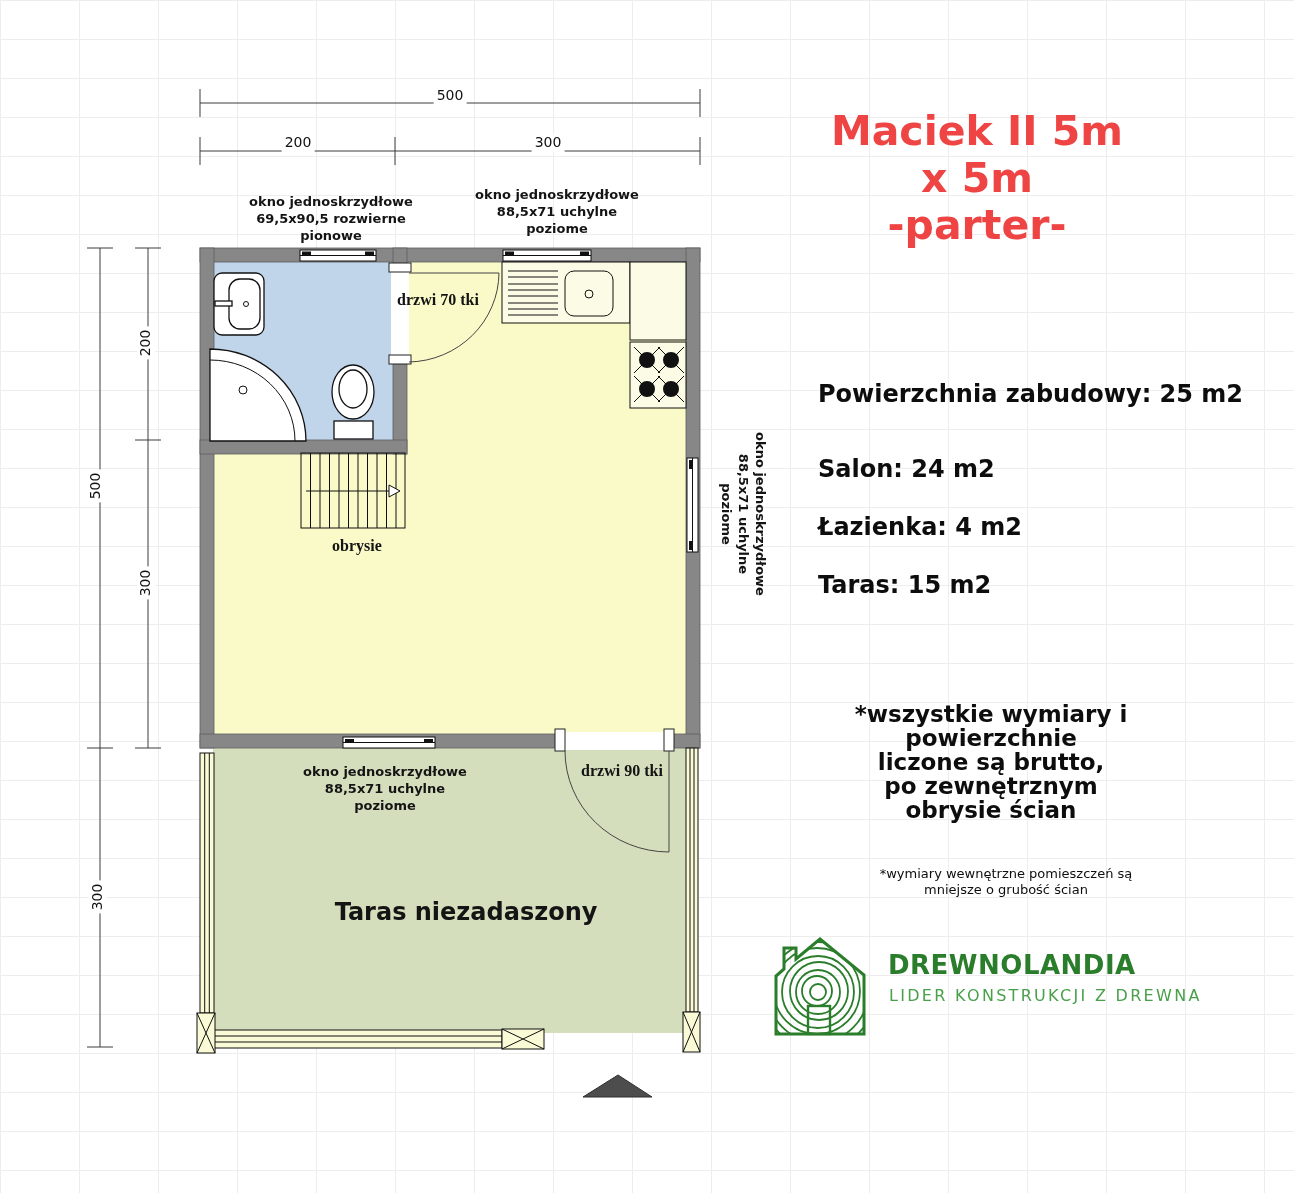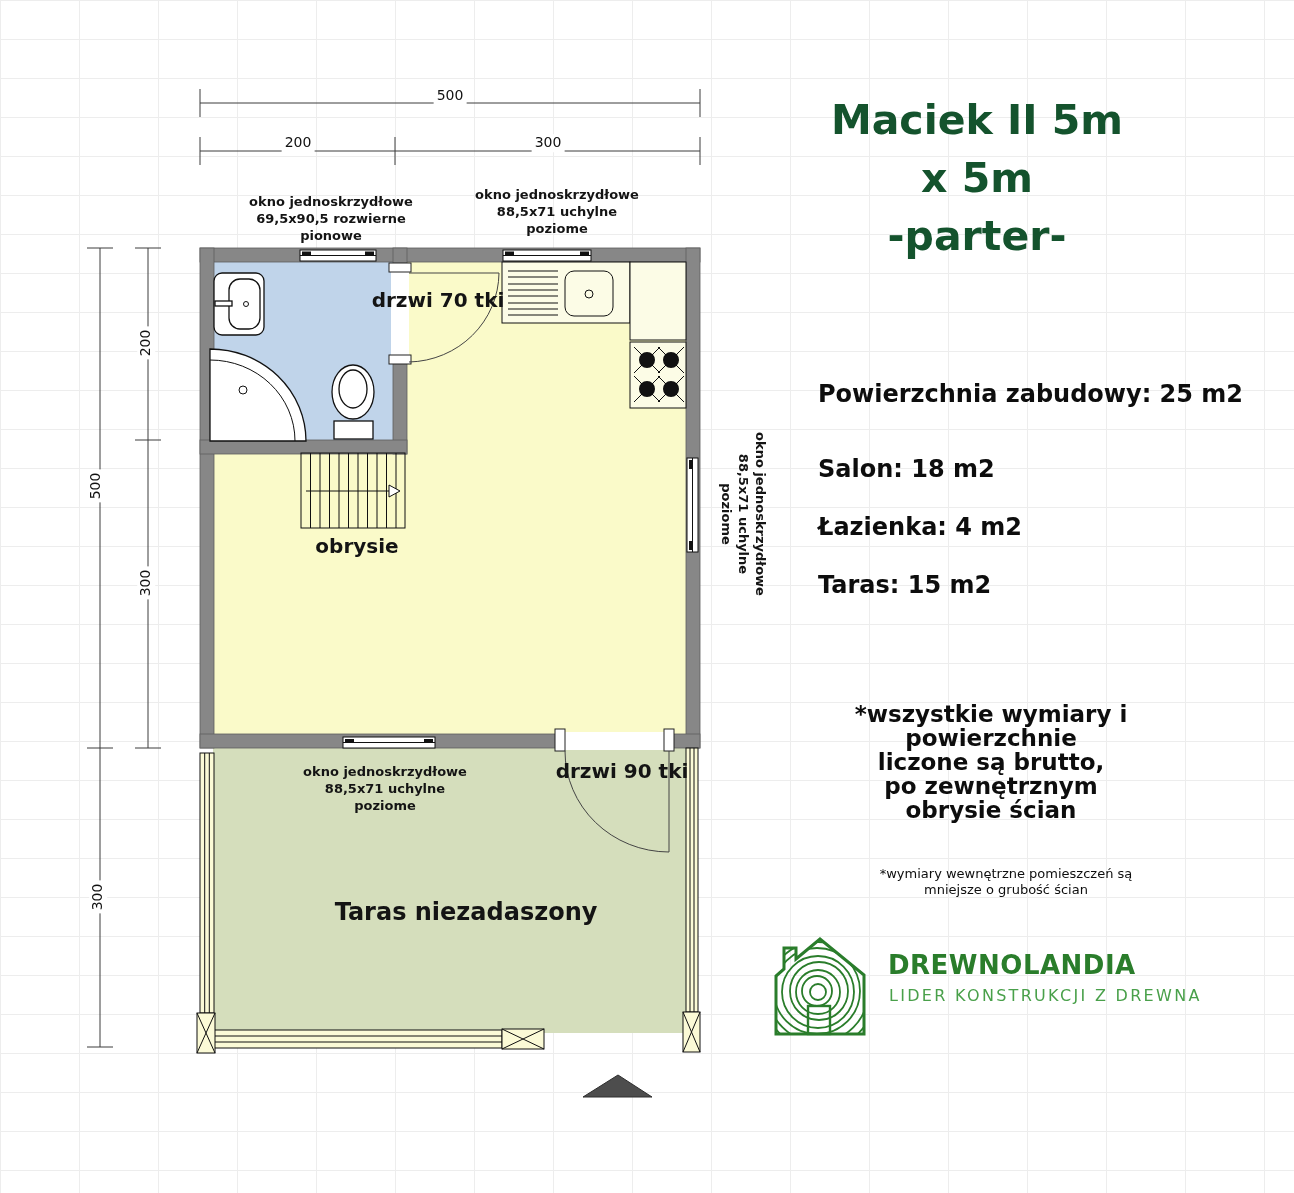--- a/index.html
+++ b/index.html
@@ -32,26 +32,26 @@
   .winbox{fill:#ffffff;stroke:#111;stroke-width:1;}
   .wincap{fill:#111;}
   .jamb{fill:#ffffff;stroke:#222;stroke-width:1;}
   .burner{fill:#111;}
   .north{fill:var(--c-north_arrow,#4d4d4d);stroke:#2e2e2e;stroke-width:1;}
   .logoln{stroke:var(--c-logo_green,#2a7d2b);fill:none;}
   
   .lbl{position:absolute;color:#141414;white-space:pre-line;text-align:center;
        transform:translate(-50%,-50%);line-height:1.25;}
   .b13{font-size:13px;font-weight:bold;line-height:17px;}
-  .b16{font-size:20px;font-weight:bold;}
+  .b16{font-size:16px;font-weight:bold;font-family:Liberation Serif, serif;}
   .b20{font-size:24px;font-weight:bold;}
   .dim{font-size:14px;color:#111;background:#fff;padding:0 3px;}
   .rotccw{transform:translate(-50%,-50%) rotate(-90deg);}
   .rotcw{transform:translate(-50%,-50%) rotate(90deg);}
-  .title{font-size:41px;font-weight:bold;line-height:58px;color:#14532d;}
+  .title{font-size:41px;font-weight:bold;line-height:47px;color:#ef4444;}
   .area{position:absolute;left:818px;transform:translateY(-50%);
         font-size:24px;font-weight:bold;color:#0d0d0d;white-space:pre;}
   .noteBig{font-size:23px;font-weight:bold;line-height:24px;color:#0d0d0d;}
   .noteSmall{font-size:13px;font-weight:normal;color:#0d0d0d;}
   .logoName{position:absolute;left:888px;top:950px;font-size:26px;font-weight:bold;
             letter-spacing:.5px;color:var(--c-logo_green,#2a7d2b);}
   .logoTag{position:absolute;left:889px;top:986px;font-size:16px;font-weight:500;
            letter-spacing:2.3px;color:var(--c-logo_green_light,#49a04a);}
 </style>
 </head>
@@ -253,21 +253,21 @@
 <div class="lbl b13" style="left:385px;top:788px">okno jednoskrzydłowe
 88,5x71 uchylne
 poziome</div>
 <div class="lbl b16" style="left:622px;top:771px">drzwi 90 tki</div>
 <div class="lbl b20" style="left:466px;top:912px">Taras niezadaszony</div>
 
 <div class="lbl title" style="left:977px;top:178px">Maciek II 5m x 5m
 -parter-</div>
 
 <div class="area" style="top:394px">Powierzchnia zabudowy: 25 m2</div>
-<div class="area" style="top:469px">Salon: 18 m2</div>
+<div class="area" style="top:469px">Salon: 24 m2</div>
 <div class="area" style="top:527px">Łazienka: 4 m2</div>
 <div class="area" style="top:585px">Taras: 15 m2</div>
 
 <div class="lbl noteBig" style="left:991px;top:762px">*wszystkie wymiary i powierzchnie
 liczone są brutto,
 po zewnętrznym obrysie ścian</div>
 <div class="lbl noteSmall" style="left:1006px;top:882px">*wymiary wewnętrzne pomieszczeń są mniejsze o grubość ścian</div>
 
 <svg width="104" height="112" viewBox="0 0 104 112" style="position:absolute;left:768px;top:928px">
   <defs>

